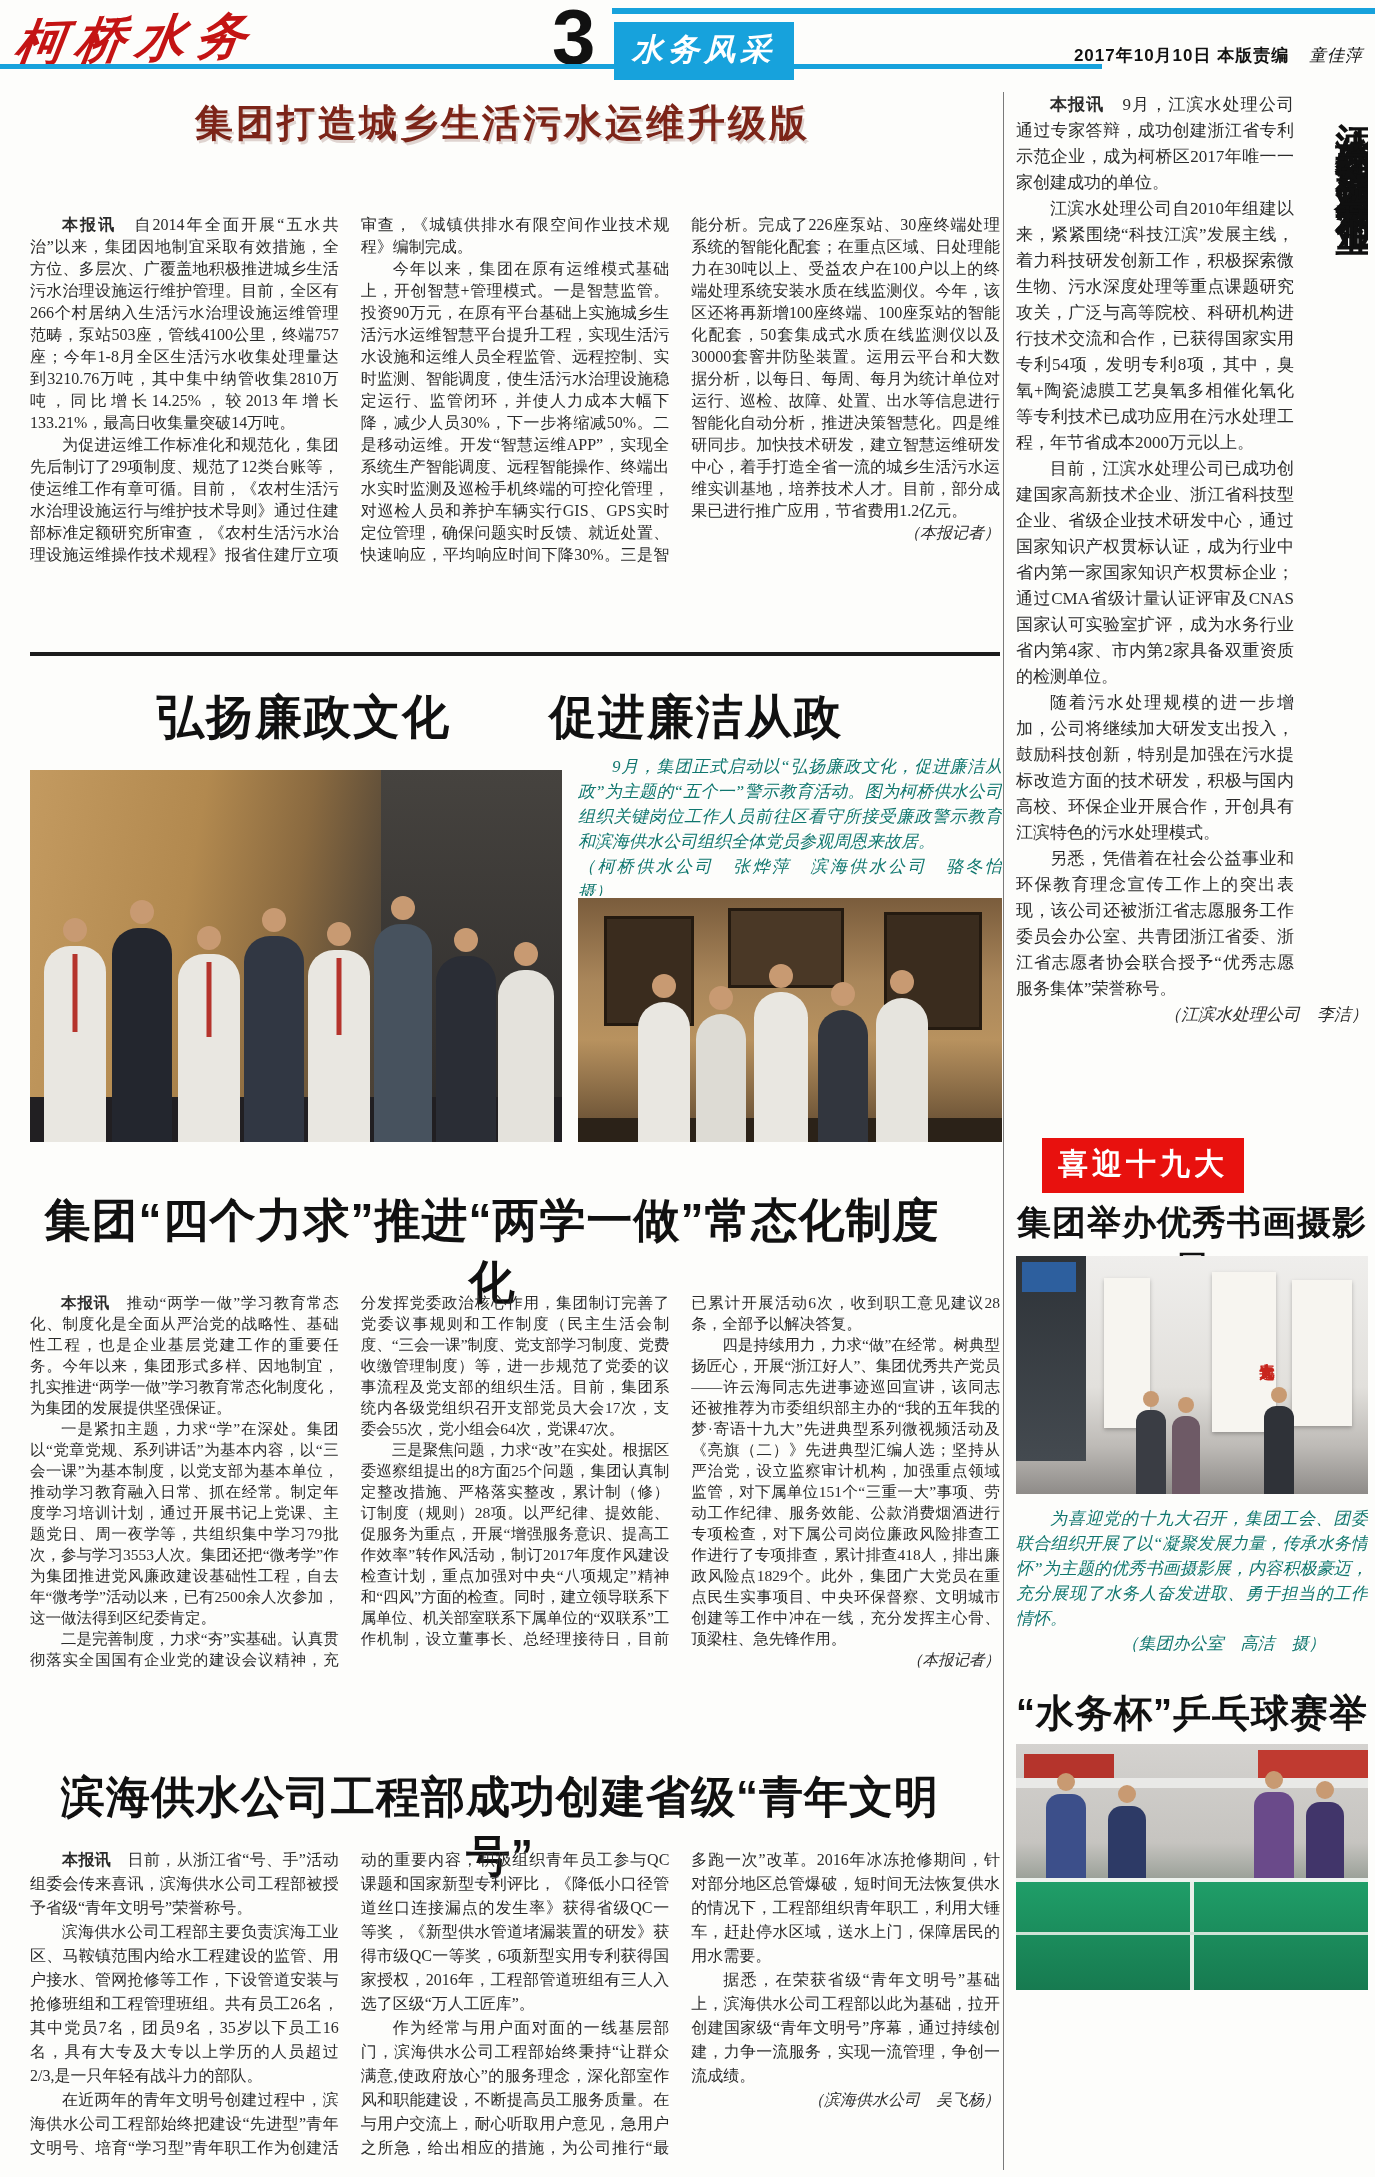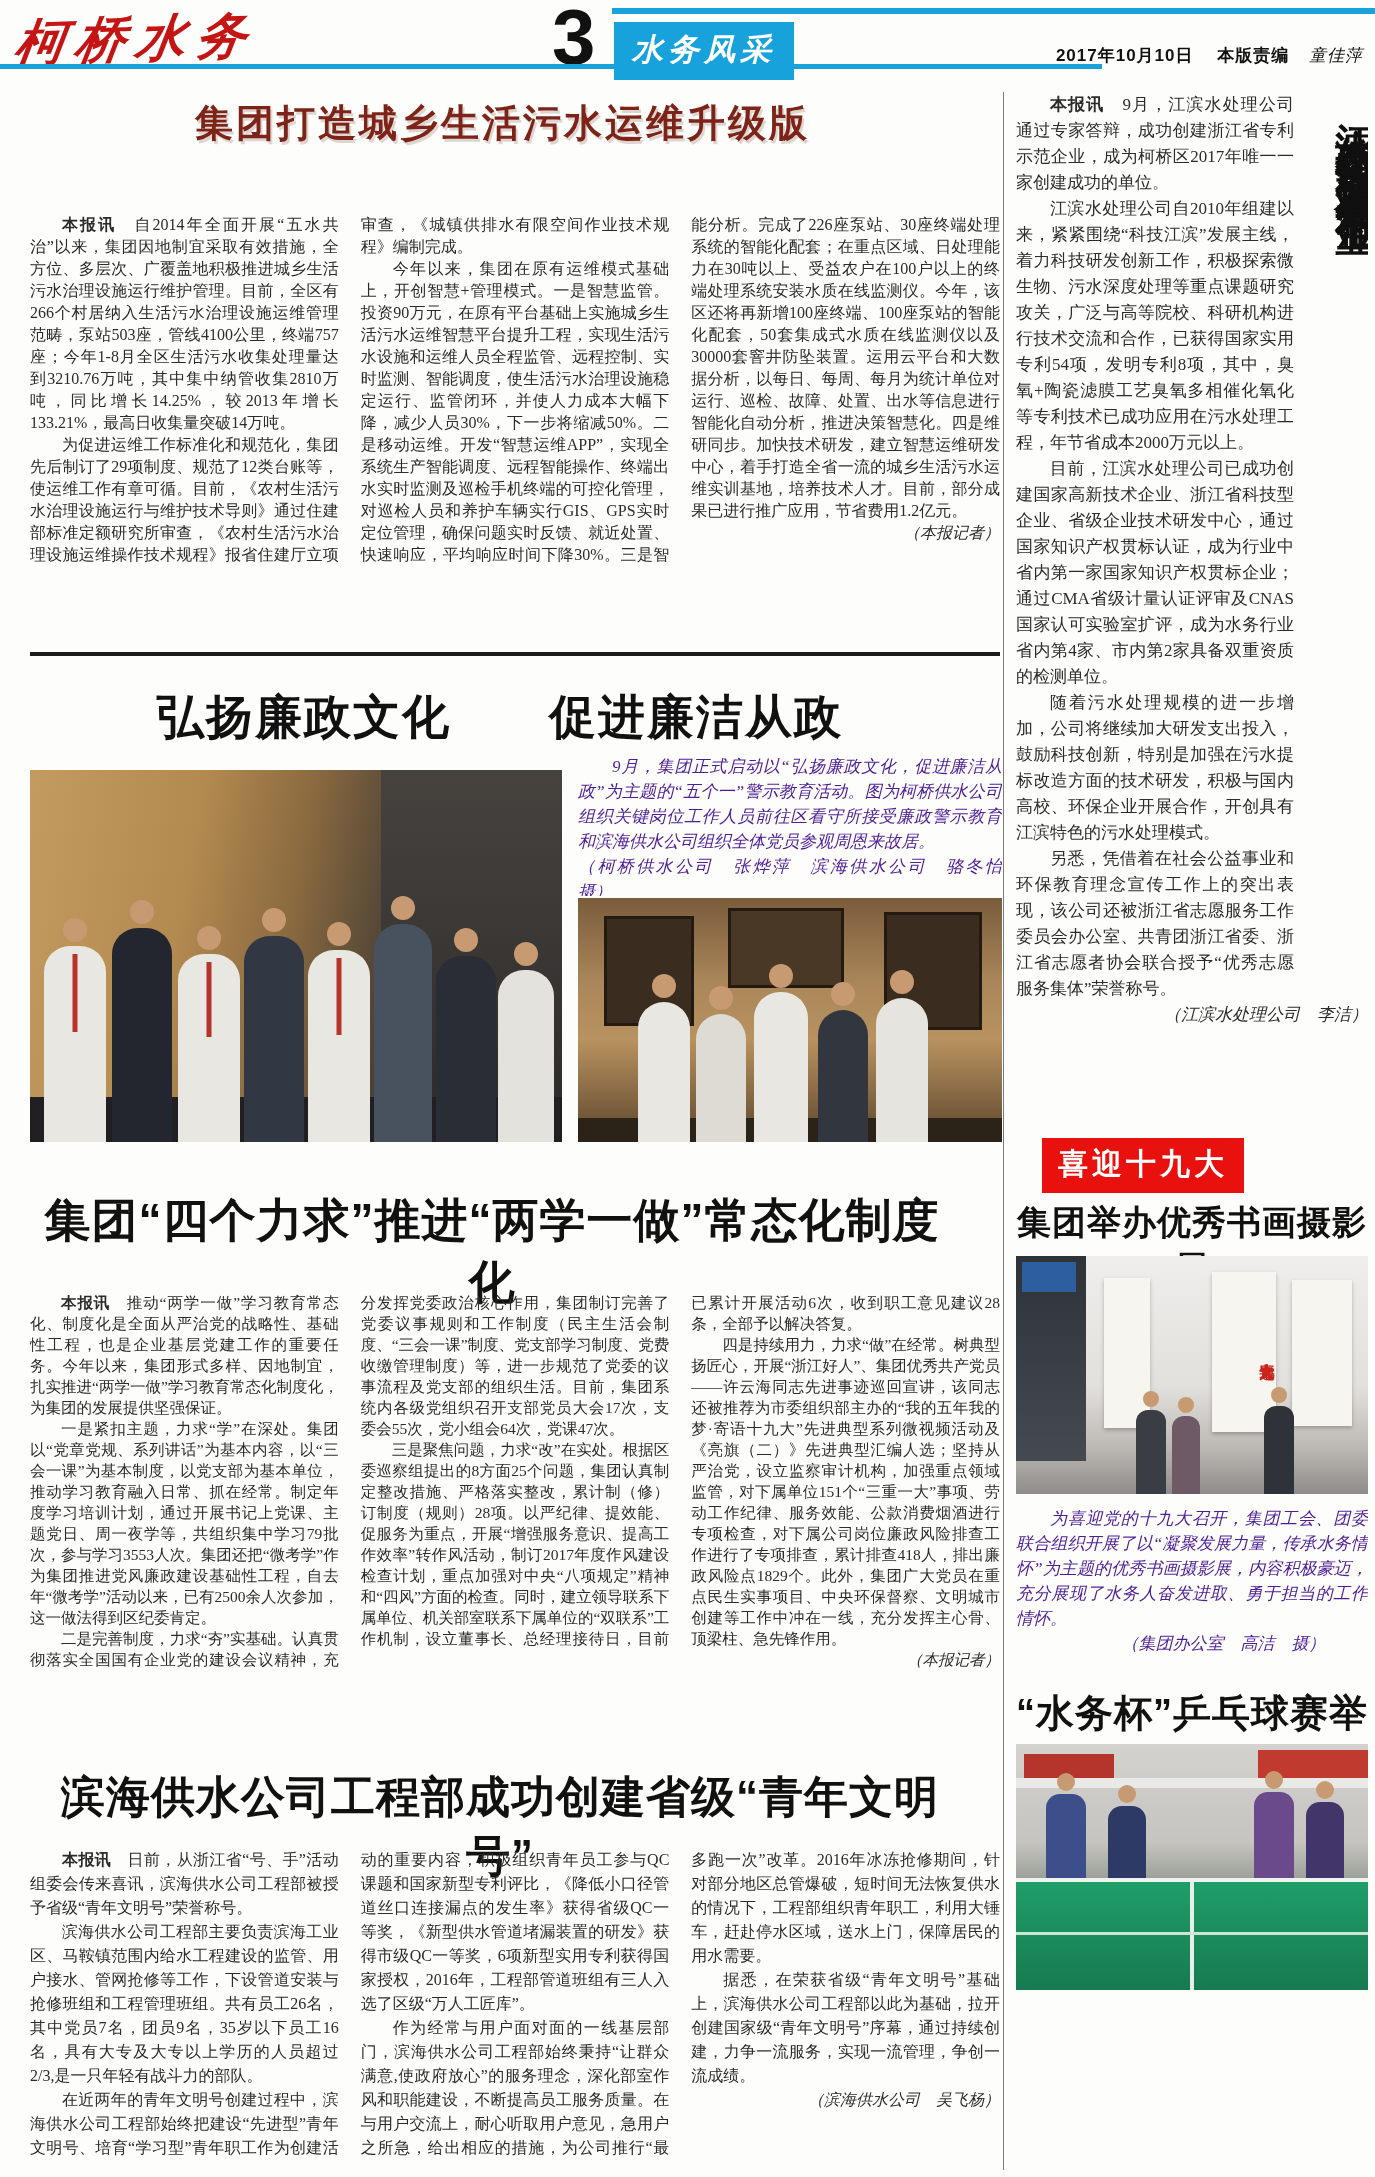--- a/index.html
+++ b/index.html
@@ -9,39 +9,39 @@
   
   .masthead{position:absolute;left:16px;top:6px;font-size:50px;font-weight:bold;font-style:italic;
     color:#c41414;letter-spacing:10px;transform:skewX(-10deg) rotate(-2deg);font-family:"Liberation Serif",serif;}
   .pagenum{position:absolute;left:552px;top:-8px;font-size:78px;font-weight:900;font-family:"Liberation Sans",sans-serif;color:#111;}
   .topline{position:absolute;left:612px;top:8px;width:763px;height:6px;background:#17a2dc;}
   .secbox{position:absolute;left:614px;top:22px;background:#17a2dc;color:#fff;font-size:31px;font-weight:bold;
     font-style:italic;padding:7px 18px 9px;letter-spacing:5px;}
   .dateline{position:absolute;right:12px;top:44px;font-size:17px;font-weight:bold;color:#111;
     font-family:"Liberation Sans",sans-serif;letter-spacing:1px;}
   .dateline .ed-name{font-family:"Liberation Serif",serif;font-style:italic;font-weight:normal;margin-left:14px;}
-  .dateline .ed-label{margin-left:18px;}
+  .dateline .ed-label{}
   .botline{position:absolute;left:0;top:64px;width:1102px;height:5px;background:#17a2dc;}
 
   
   .vrule{position:absolute;left:1003px;top:92px;width:1px;height:2078px;background:#7a7a7a;}
   .hsep{position:absolute;height:4px;background:#1c1c1c;}
 
   
   .hl{position:absolute;font-family:"Liberation Sans","DejaVu Sans",sans-serif;font-weight:900;text-align:center;color:#111;}
   .hl-red{color:#7c2418;text-shadow:2px 3px 0 rgba(90,30,15,.18);}
 
   
   .flow{position:absolute;overflow:hidden;text-align:justify;}
   .flow p{margin:0;text-indent:2em;}
   .cols3{column-count:3;column-gap:22px;}
   .al-right{text-align:right;text-indent:0 !important;font-style:italic;}
   .al-left{text-indent:0 !important;}
   .al-rpad{text-align:right;text-indent:0 !important;font-style:italic;padding-right:2.5em;}
-  .caption{position:absolute;overflow:hidden;text-align:justify;font-style:italic;color:#4c1d95;}
+  .caption{position:absolute;overflow:hidden;text-align:justify;font-style:italic;color:#0f766e;}
   .caption p{margin:0;text-indent:2em;}
 
   
   #jiangbin{position:absolute;left:1016px;top:92px;width:352px;height:1016px;overflow:hidden;text-align:justify;}
   #jiangbin p{margin:0;text-indent:2em;}
   .vhead{float:right;writing-mode:vertical-rl;height:884px;width:62px;margin-left:12px;
     font-family:"Liberation Sans","DejaVu Sans",sans-serif;font-weight:900;font-size:39px;letter-spacing:5px;color:#101010;text-align:justify;}
 
   
   .redbox{position:absolute;background:#e8110e;color:#fff;font-family:"Liberation Sans",sans-serif;

